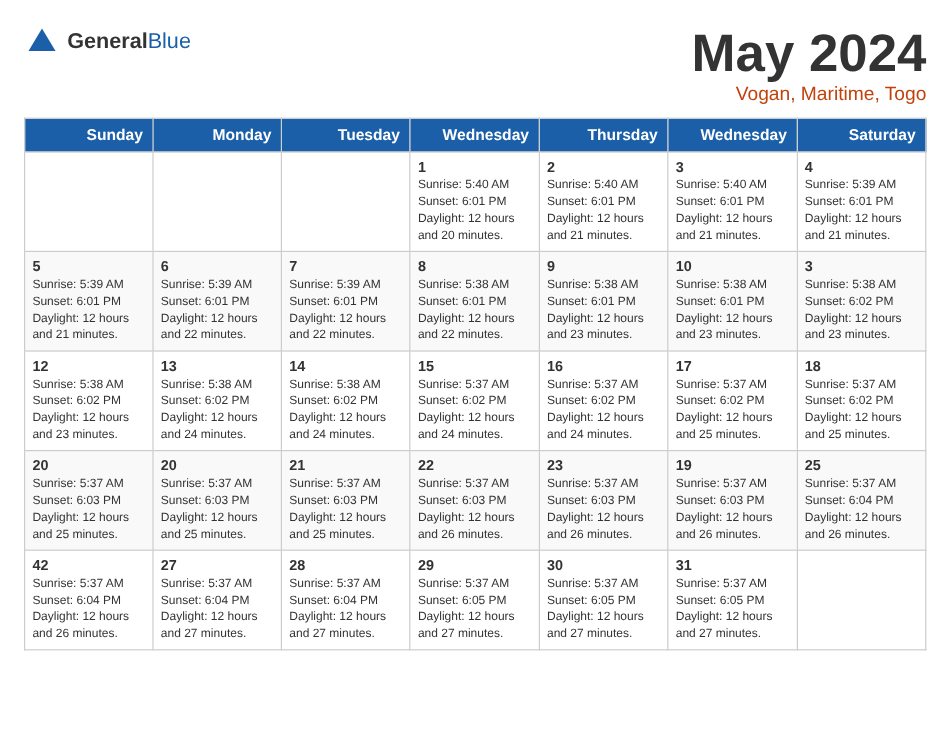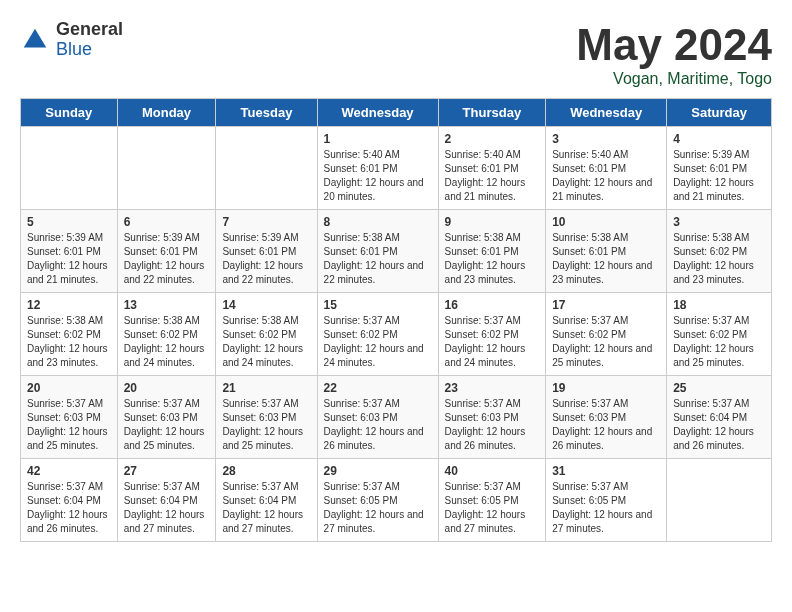--- a/index.html
+++ b/index.html
@@ -16,21 +16,21 @@
       align-items: flex-start;
       margin-bottom: 10px;
     }
     .logo {
       display: flex;
       align-items: center;
       gap: 6px;
     }
     .logo-text {
       display: flex;
-      flex-direction: column;
+      flex-direction: row;
       line-height: 1.1;
       justify-content: center;
     }
     .logo-general {
       font-size: 18px;
       font-weight: bold;
       color: #333;
     }
     .logo-blue {
       font-size: 18px;
@@ -45,32 +45,32 @@
       text-align: right;
     }
     .title-block h1 {
       font-size: 44px;
       font-weight: bold;
       color: #333;
     }
     .title-block h2 {
       font-size: 16px;
       font-weight: normal;
-      color: #14532d;
+      color: #c2410c;
     }
     .calendar {
       width: 100%;
       border-collapse: collapse;
       border: 1px solid #ccc;
     }
     .calendar th {
       background-color: #1a5fa8;
       color: #fff;
-      text-align: center;
-      padding: 6px 24px;
+      text-align: right;
+      padding: 6px 8px;
       font-size: 13px;
       border: 1px solid #ccc;
     }
     .calendar td {
       vertical-align: top;
       border: 1px solid #ccc;
       padding: 5px 6px;
       width: 108px;
       min-height: 80px;
       font-size: 10.5px;
@@ -307,21 +307,21 @@
 Sunset: 6:04 PM
 Daylight: 12 hours and 27 minutes.</div>
         </td>
         <td>
           <span class="day-num">29</span>
           <div class="day-info" style="white-space: pre-line;">Sunrise: 5:37 AM
 Sunset: 6:05 PM
 Daylight: 12 hours and 27 minutes.</div>
         </td>
         <td>
-          <span class="day-num">40</span>
+          <span class="day-num">30</span>
           <div class="day-info" style="white-space: pre-line;">Sunrise: 5:37 AM
 Sunset: 6:05 PM
 Daylight: 12 hours and 27 minutes.</div>
         </td>
         <td>
           <span class="day-num">31</span>
           <div class="day-info" style="white-space: pre-line;">Sunrise: 5:37 AM
 Sunset: 6:05 PM
 Daylight: 12 hours and 27 minutes.</div>
         </td>

